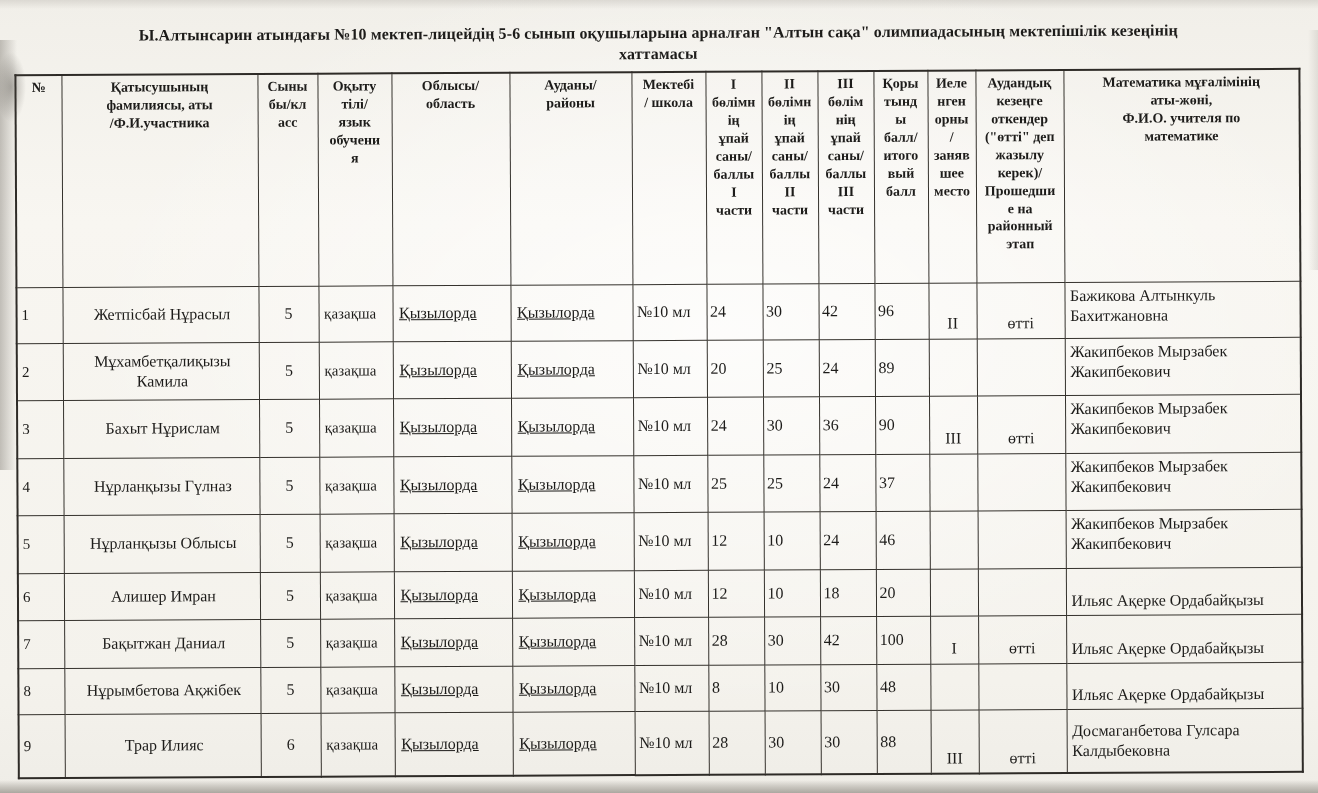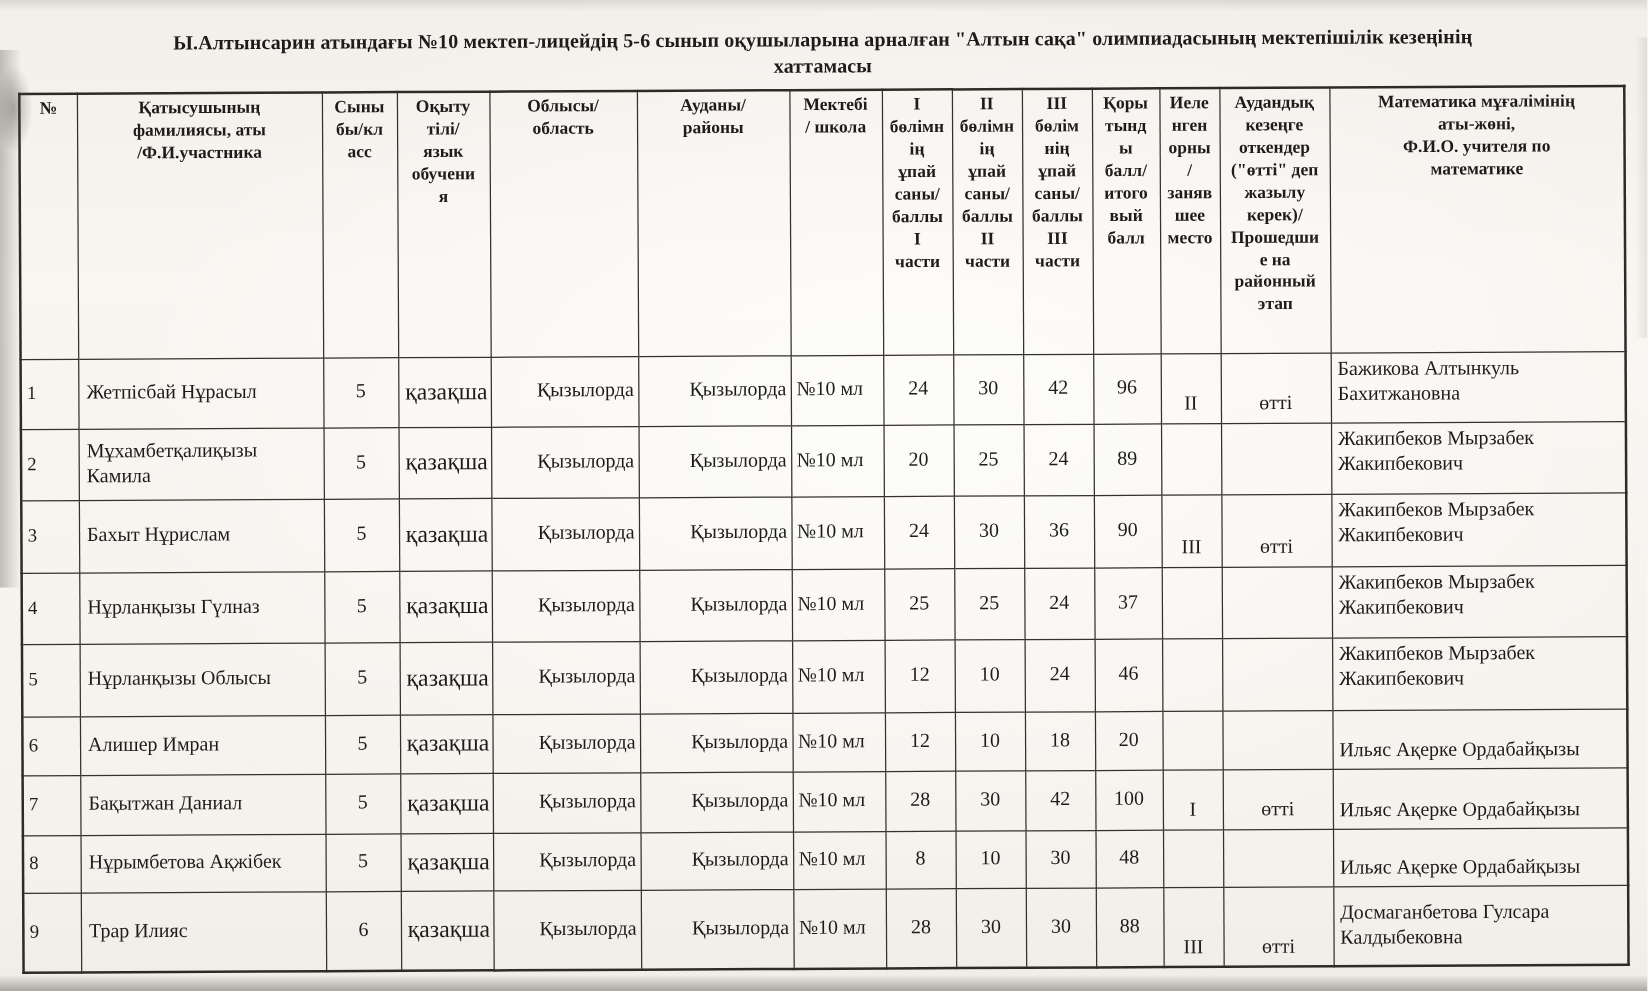--- a/index.html
+++ b/index.html
@@ -48,26 +48,26 @@
     white-space:pre-line;
     padding:3px 1px 0 1px;
   }
   td{
     font-size:16px;
     line-height:1.22;
     padding:2px 3px;
     vertical-align:middle;
   }
   .c-num{text-align:left;padding-left:4px;font-size:15px;}
-  .c-name{text-align:left;padding-left:6px;}
+  .c-name{text-align:center;padding-left:6px;}
   .c-grade{text-align:center;}
-  .c-lang{text-align:left;padding-left:5px;font-size:19px;}
-  .c-region,.c-district{text-align:right;padding-left:6px;}
+  .c-lang{text-align:left;padding-left:5px;font-size:15px;}
+  .c-region,.c-district{text-align:left;padding-left:6px;text-decoration:underline;}
   .c-school{text-align:left;padding-left:4px;font-size:16px;}
-  .c-score{text-align:center;border-radius:21px;}
+  .c-score{border-radius:21px;}
   .c-place,.c-passed{text-align:center;vertical-align:bottom;padding-bottom:5px;}
   .c-teacher{text-align:left;padding:3px 5px;line-height:1.25;}
   .v-top{vertical-align:top;}
   .v-bottom{vertical-align:bottom;padding-bottom:4px;}
   .v-middle{vertical-align:middle;}
   
   .edge-left{
     position:absolute;left:0;top:40px;width:17px;height:430px;
     background:linear-gradient(to right, rgba(104,99,91,0.38), rgba(104,99,91,0));
     pointer-events:none;

